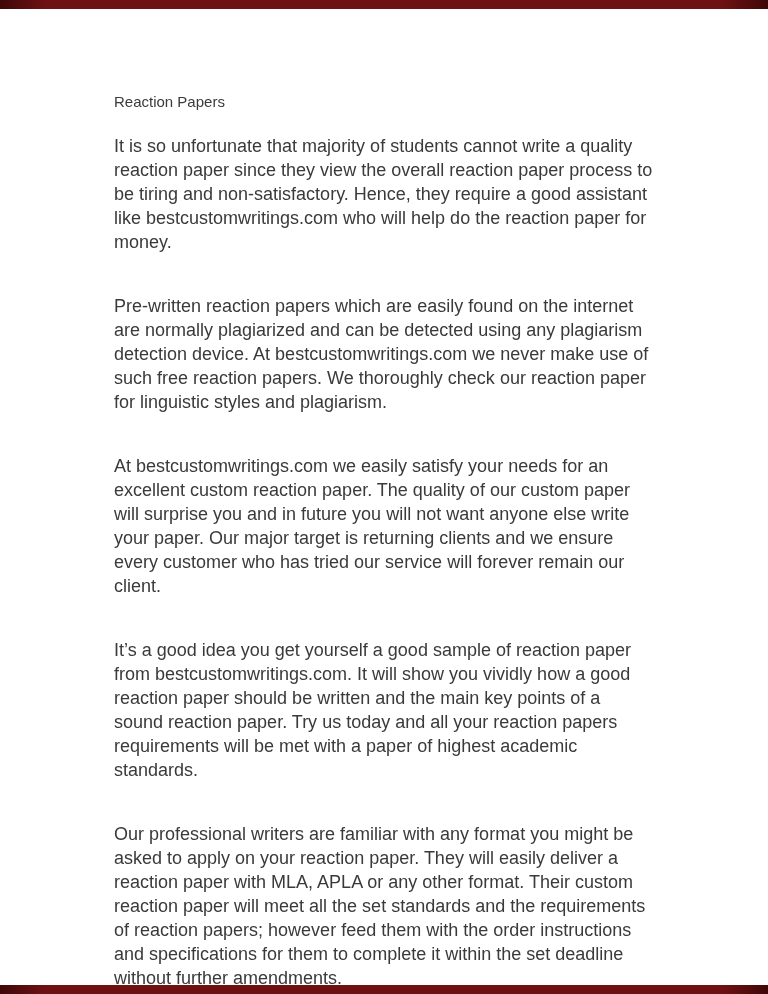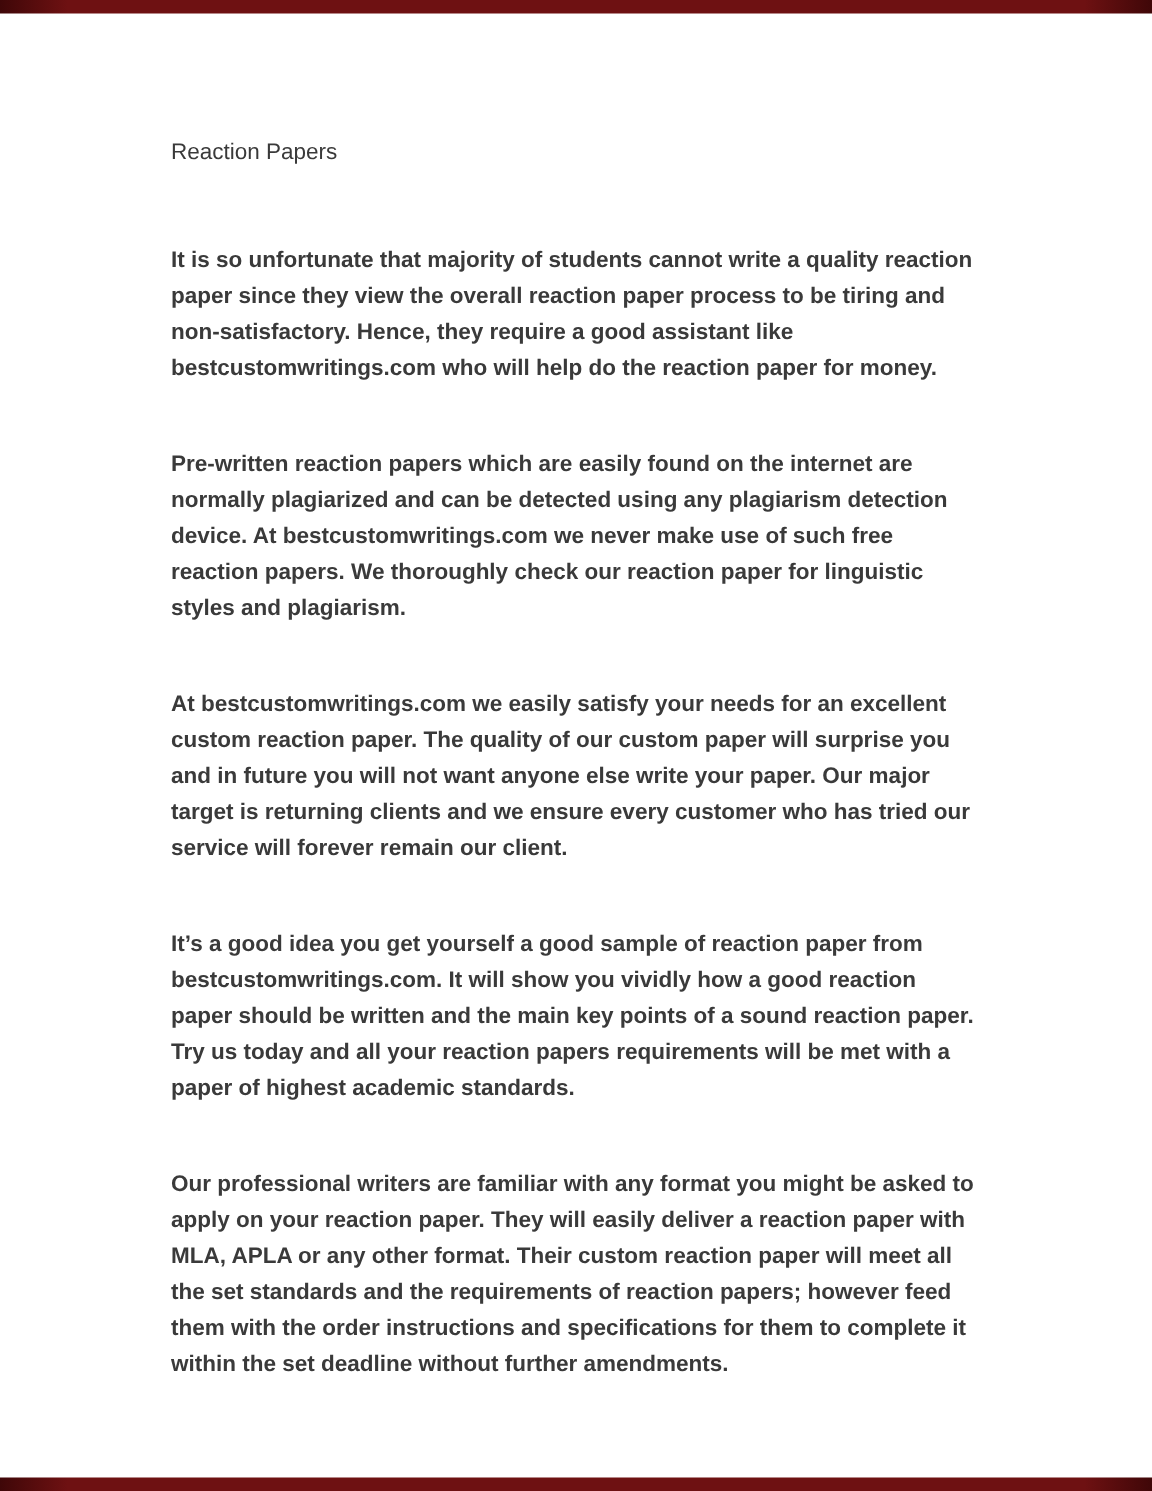--- a/index.html
+++ b/index.html
@@ -34,26 +34,26 @@
   .content {
     position: absolute;
     top: 90px;
     left: 114px;
     width: 540px;
   }
   .doc-title {
     font-size: 15px;
     font-weight: 400;
     line-height: 24px;
-    margin: 0 0 48px 0;
+    margin: 0 0 20px 0;
     color: #3a3a3a;
   }
   .doc-paragraph {
-    font-size: 15px;
-    font-weight: 700;
+    font-size: 18px;
+    font-weight: 400;
     line-height: 24px;
     margin: 0 0 40px 0;
     color: #3a3a3a;
   }
 </style>
 </head>
 <body>
 
 <div class="page">
 

